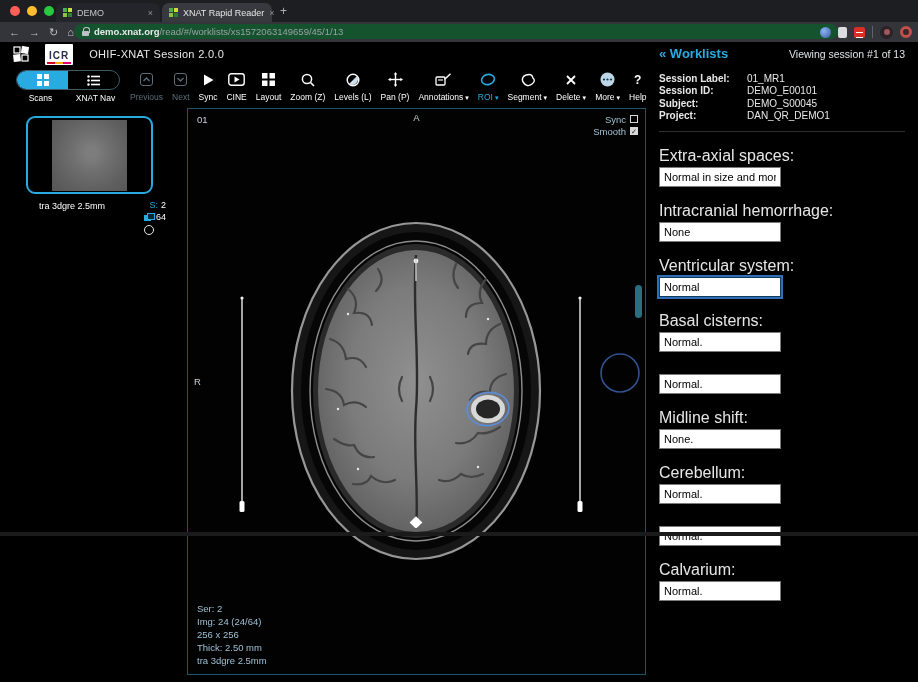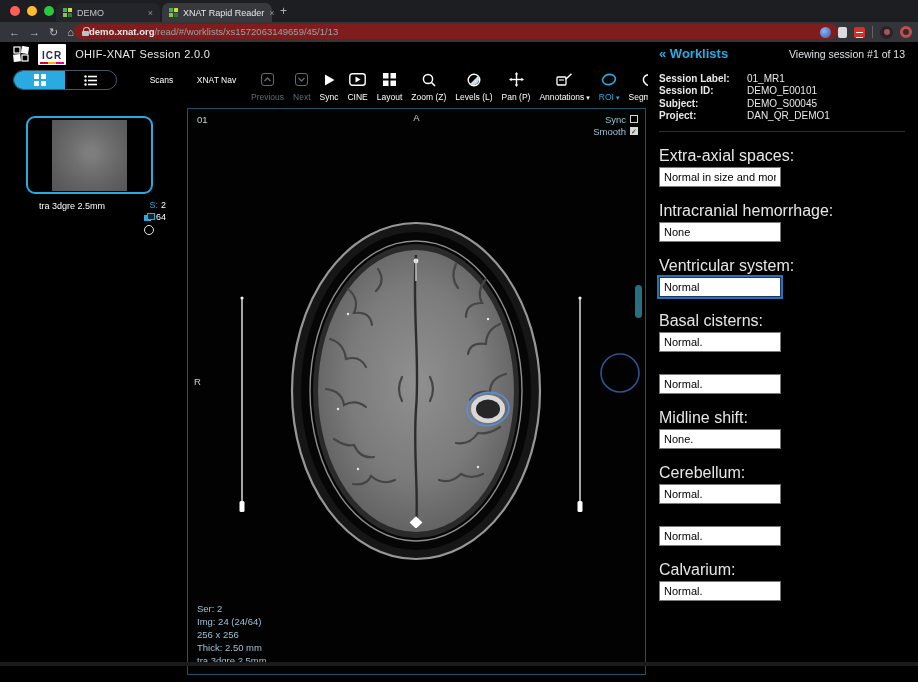--- a/index.html
+++ b/index.html
@@ -1,38 +1,38 @@
 <!DOCTYPE html>
 <html><head>
 <meta charset="utf-8">
 <style>
   * { margin:0; padding:0; box-sizing:border-box; }
   html,body { width:918px; height:682px; background:#000; overflow:hidden;
               font-family:"Liberation Sans", sans-serif; }
-  .screen { position:relative; width:918px; height:666px; background:#000; }
+  .screen { position:relative; width:918px; height:536px; background:#000; }
 
   
   .tabstrip { position:absolute; left:0; top:0; width:100%; height:22px; background:#1d1e21; }
   .traffic { position:absolute; left:10px; top:6px; display:flex; gap:7px; }
   .tl { width:10px; height:10px; border-radius:50%; }
   .tl.red{background:#ff5f57}.tl.yel{background:#febc2e}.tl.grn{background:#28c840}
   .tab { position:absolute; top:3px; height:19px; display:flex; align-items:center; gap:5px;
          padding:0 7px; border-radius:7px 7px 0 0; font-size:9px; color:#c3c6c9; white-space:nowrap; }
   .tab.inactive { left:56px; width:104px; background:#24252a; }
   .tab.active { left:162px; width:110px; background:#38393e; color:#e4e6e8; }
   .favicon { width:9px; height:9px; display:grid; grid-template-columns:4px 4px; gap:1px; flex:0 0 auto; }
   .favicon i { width:4px; height:4px; display:block; }
   .tab-close { margin-left:auto; color:#8d9093; font-size:9px; cursor:default; }
   .newtab { position:absolute; left:280px; top:4px; color:#aeb1b4; font-size:12px; }
 
   .urlbar { position:absolute; left:0; top:22px; width:100%; height:20px; background:#34353a;
             display:flex; align-items:center; }
   .navbtn { color:#bdc1c6; font-size:11px; margin-left:9px; line-height:1; }
-  .urlpill { position:absolute; left:74px; top:2px; height:15px; right:80px; background:#7f1d1d;
-             border-radius:8px; display:flex; align-items:center; padding:0 8px; overflow:hidden; }
+  .urlpill { position:absolute; left:74px; top:2px; height:15px; right:80px; background:#14532d;
+             border-radius:8px; display:flex; align-items:center; padding:0 8px; gap:5px; overflow:hidden; }
   .lock { width:7px; height:9px; position:relative; flex:0 0 auto; }
   .lock::before{content:"";position:absolute;left:1px;top:0;width:5px;height:5px;border:1px solid #bdc1c6;border-bottom:none;border-radius:3px 3px 0 0;}
   .lock::after{content:"";position:absolute;left:0;top:4px;width:7px;height:5px;background:#bdc1c6;border-radius:1px;}
   .url { font-size:9.5px; white-space:nowrap; }
   .url .dom{ color:#e8eaed; font-weight:bold; } .url .path{ color:#9aa0a6; }
   .urlicons { position:absolute; right:6px; top:2px; height:16px; display:flex; align-items:center; gap:7px; }
   .uic { width:11px; height:11px; border-radius:2px; }
   .uic.globe{ border-radius:50%; background:radial-gradient(circle at 35% 35%, #8ab4f8, #3d5a96); }
   .uic.doc{ background:#dadce0; width:9px; height:11px; }
   .uic.red{ background:#d93025; position:relative; }
@@ -41,37 +41,37 @@
   .uic.avatar{ border-radius:50%; width:13px; height:13px; background:#2a2226; position:relative; overflow:hidden;}
   .uic.avatar::after{content:"";position:absolute;left:3.5px;top:3px;width:6px;height:6px;border-radius:50%;background:#a1575b;}
   .uic.rec{ border-radius:50%; width:12px; height:12px; border:3px solid #c0504e; background:#3a2527;}
 
   
   .left-region { position:absolute; left:0; top:42px; width:647px; bottom:4px; background:#000; }
   .rpanel { position:absolute; left:648px; top:42px; right:0; bottom:4px; background:#000; padding:4px 13px 12px 11px; }
   .win-bottom { position:absolute; left:0; bottom:0; width:100%; height:4px; background:#1b1b1b; }
 
   
-  .vheader { display:flex; align-items:center; gap:9px; height:24px; padding-left:13px; }
+  .vheader { display:flex; align-items:center; gap:16px; height:24px; padding-left:13px; }
   .xnat-logo { width:16px; height:16px; }
   .icr-logo { background:#fff; border-radius:1px; padding:1px 4px 2px; position:relative; }
   .icr-logo span { font-size:10px; font-weight:bold; color:#2b2b4d; letter-spacing:1px; }
   .icr-stripe { position:absolute; left:2px; right:2px; bottom:1px; height:2px;
     background:linear-gradient(90deg,#d4002a 0 34%,#f9b000 34% 67%,#e6007e 67% 100%); }
   .app-title { color:#e8e8e8; font-size:11px; letter-spacing:.3px; }
 
   
   .toolbar { display:flex; align-items:flex-start; gap:5px; padding:4px 6px 0 13px; height:40px; }
   .tool { display:flex; flex-direction:column; align-items:center; gap:3px; color:#fff;
           font-size:8.5px; white-space:nowrap; padding:0 2px; }
   .tool .ticon { height:19px; display:flex; align-items:center; justify-content:center; }
   .tool.disabled { color:#5c6d78; }
   .tool.activeb { color:#29abe2; }
   .caret { font-size:7px; margin-left:2px; }
-  .pillgrp { display:flex; flex-direction:row; align-items:center; gap:17px; }
+  .pillgrp { display:flex; flex-direction:column; align-items:center; gap:3px; }
   .pill { width:104px; height:20px; border:1px solid #3f5968; border-radius:11px; display:flex; overflow:hidden; }
   .pill-half { flex:1; display:flex; align-items:center; justify-content:center; }
   .pill-half.on { background:#29abe2; }
   .pill-half.dim { background:#14303d; }
   .pill-div { width:1px; background:#3f5968; }
   .pill-lbls { width:110px; display:flex; font-size:8.5px; color:#fff; }
   .pill-lbls span { flex:1; text-align:center; }
   .rightgrp { margin-left:auto; margin-right:4px; }
   .boxcaret { width:13px; height:13px; border:1.5px solid #5c6d78; border-radius:3px;
               display:flex; align-items:center; justify-content:center; }

